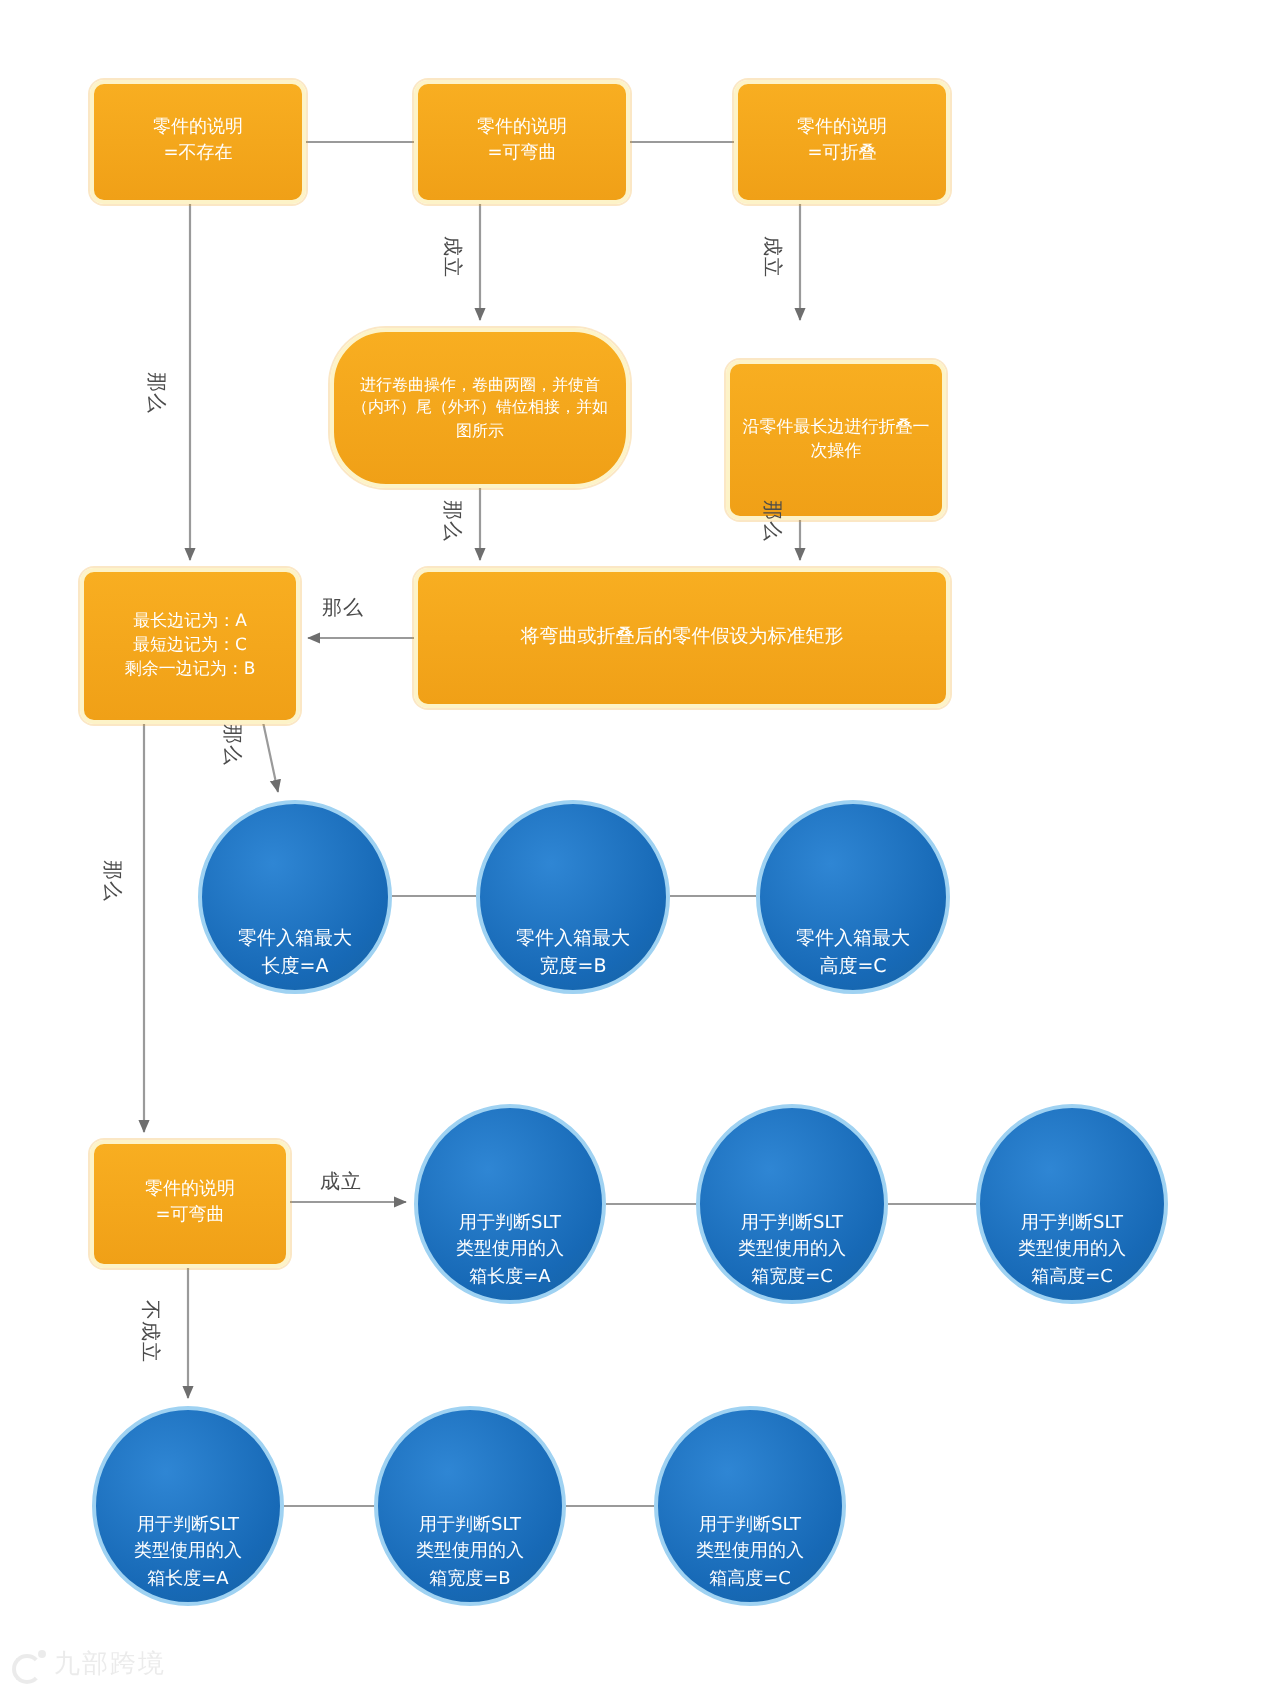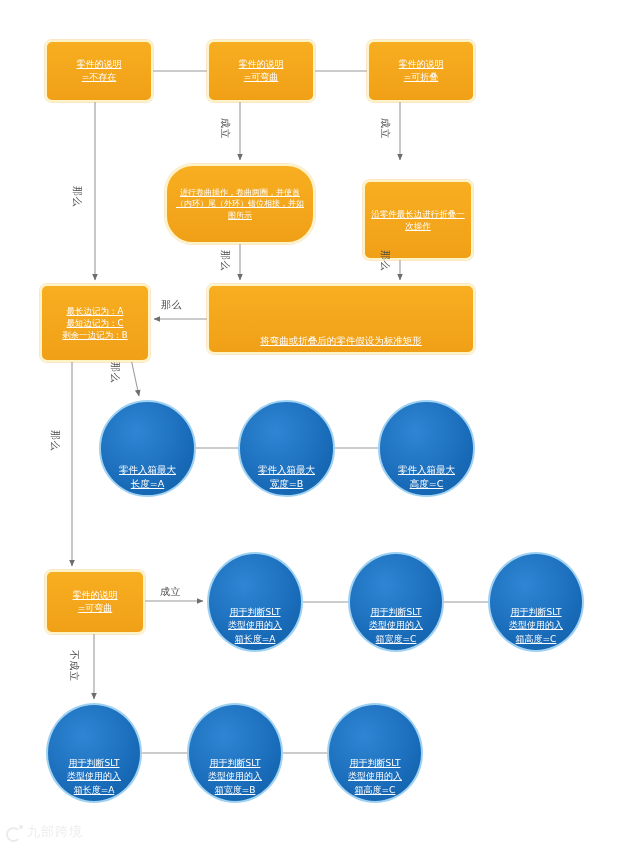--- a/index.html
+++ b/index.html
@@ -31,21 +31,20 @@
 
   
   .node {
     position: absolute;
     box-sizing: border-box;
     display: flex;
     align-items: center;
     justify-content: center;
     text-align: center;
     color: #ffffff;
-    text-decoration: underline;
   }
 
   .rect {
     border-radius: 7px;
     background: #F5A623;
     background: linear-gradient(180deg, #F8AE21 0%, #F0A017 100%);
     border: 2px solid #FDF3C8;
     box-shadow: 0 0 0 1px rgba(240,160,23,0.25);
     padding: 4px 6px;
     line-height: 1.45;
@@ -187,21 +186,21 @@
   <div class="node rect" style="left:363px;top:164px;width:110px;height:80px;font-size:8.5px;margin-top:16px;">
     <span class="txt">沿零件最长边进行折叠一次操作</span>
   </div>
 
   <div class="node rect" style="left:40px;top:284px;width:110px;height:78px;font-size:8.5px;">
     <span class="txt">最长边记为：A
 最短边记为：C
 剩余一边记为：B</span>
   </div>
 
-  <div class="node rect" style="left:207px;top:284px;width:268px;height:70px;font-size:9.5px;align-items:flex-end;">
+  <div class="node rect" style="left:207px;top:284px;width:268px;height:70px;font-size:9.5px;">
     <span class="txt">将弯曲或折叠后的零件假设为标准矩形</span>
   </div>
 
   <div class="node circle" style="left:99px;top:400px;width:97px;height:97px;font-size:9.5px;">
     <span class="txt">零件入箱最大
 长度=A</span>
   </div>
 
   <div class="node circle" style="left:238px;top:400px;width:97px;height:97px;font-size:9.5px;">
     <span class="txt">零件入箱最大

